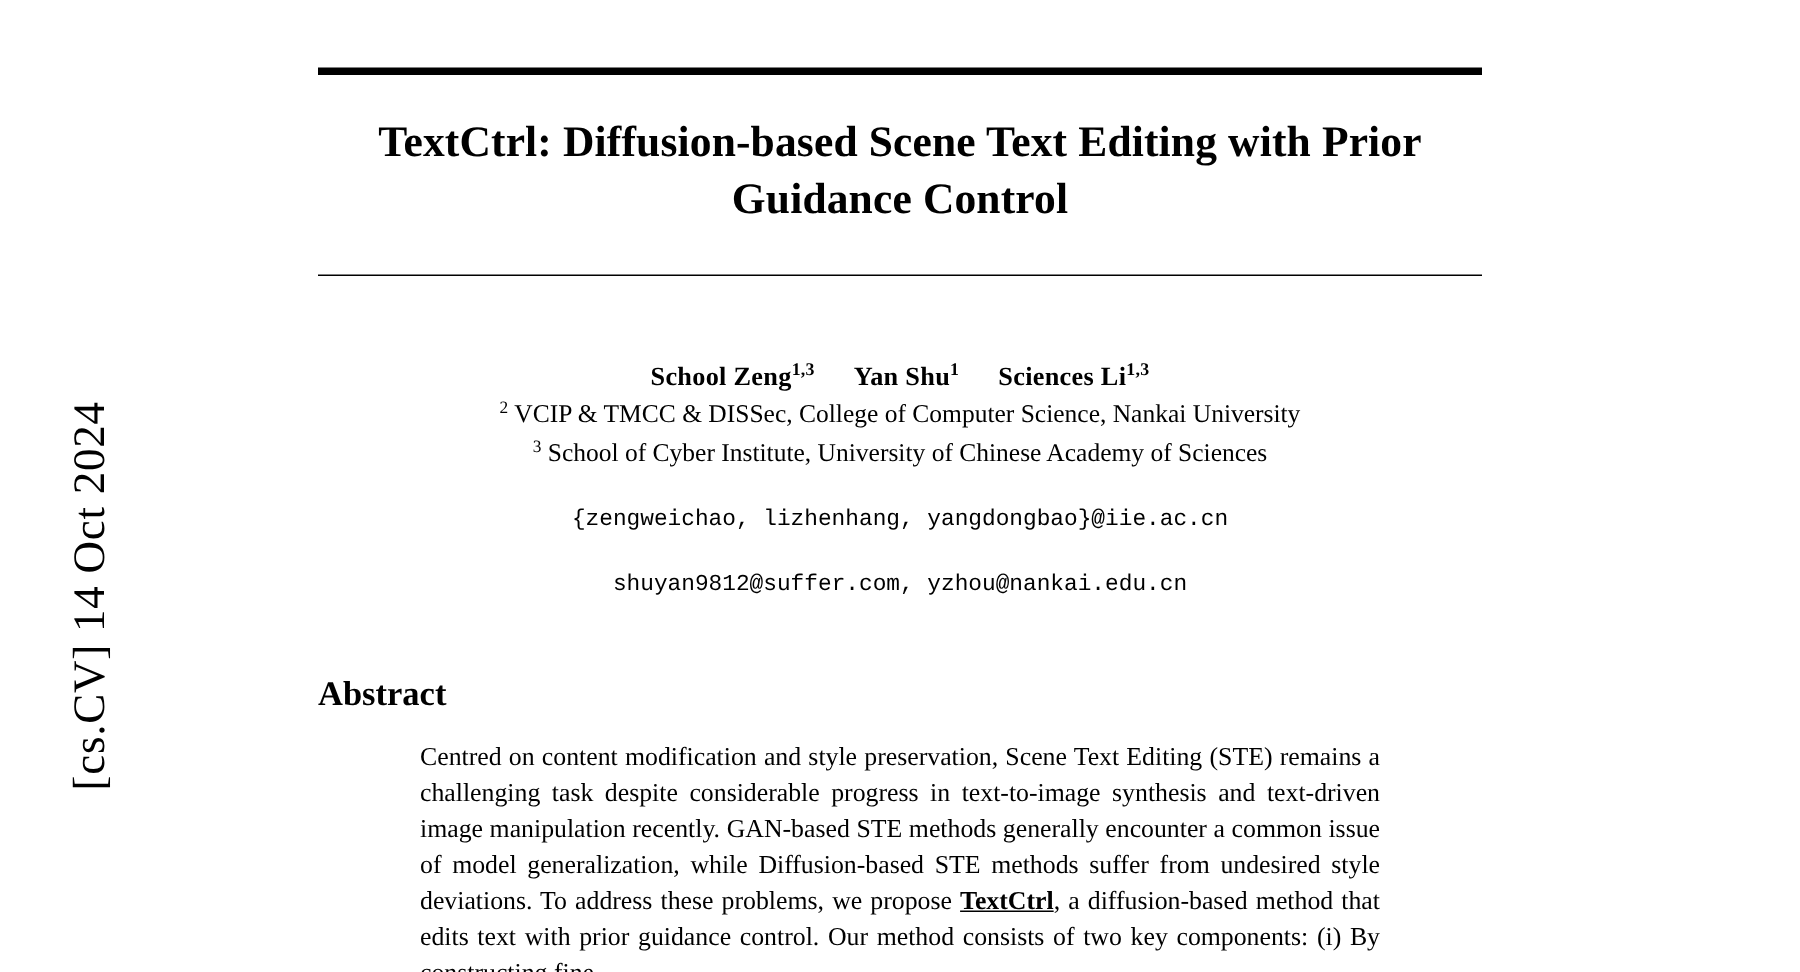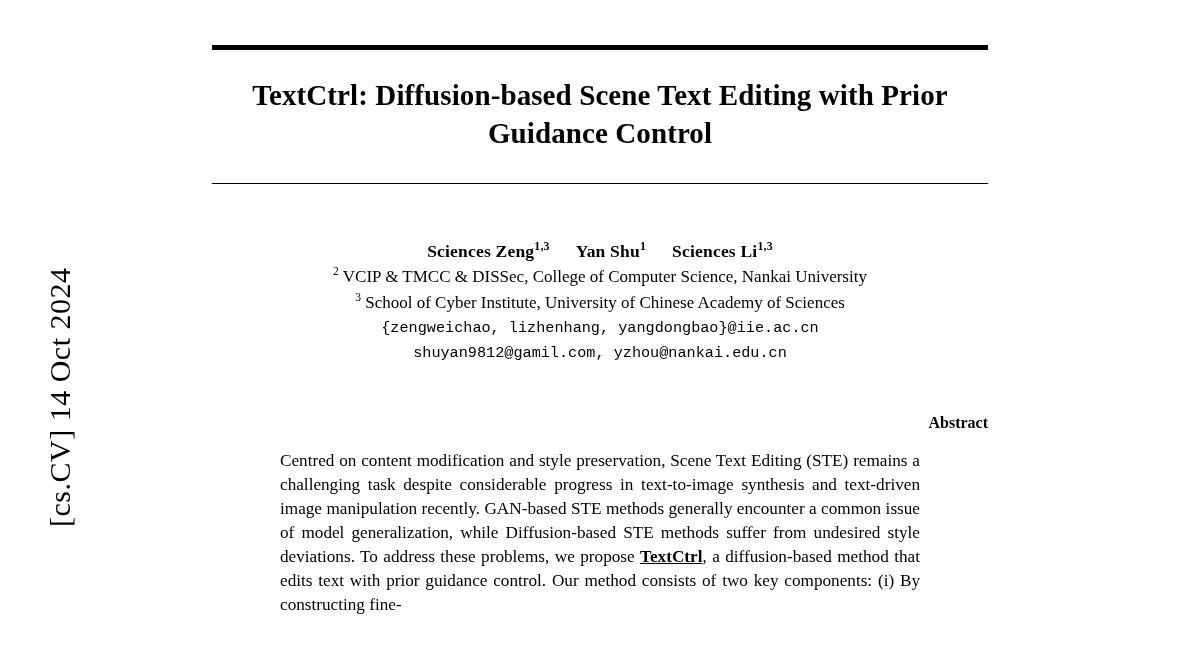--- a/index.html
+++ b/index.html
@@ -92,27 +92,27 @@
     font-size: 17px;
     line-height: 1.46;
   }
   .affil sup { font-weight: normal; }
 
   .emails {
     font-family: "Liberation Mono", monospace;
     font-size: 15.2px;
     line-height: 1.48;
     text-align: center;
-    margin-top: 2px;
+    margin-top: 20px;
   }
 
   #abstract-head {
     margin-top: 50px;
-    text-align: right;
-    font-size: 16px;
+    text-align: left;
+    font-size: 23px;
     font-weight: bold;
   }
 
   #abstract-body {
     margin: 17px 68px 0 68px;
     font-size: 17.2px;
     line-height: 1.39;
     text-align: justify;
     text-justify: inter-word;
     hyphens: manual;
@@ -129,34 +129,34 @@
 <div id="paper">
 
   <div class="rule-thick"></div>
 
   <h1 id="title">TextCtrl: Diffusion-based Scene Text Editing with Prior Guidance Control</h1>
 
   <div class="rule-thin"></div>
 
   <div id="authors">
     <div class="author-line">
-      <span>Sciences Zeng</span><sup>1,3</sup><span class="gap"></span><span>Yan Shu</span><sup>1</sup><span class="gap"></span><span>Sciences Li</span><sup>1,3</sup>
+      <span>School Zeng</span><sup>1,3</sup><span class="gap"></span><span>Yan Shu</span><sup>1</sup><span class="gap"></span><span>Sciences Li</span><sup>1,3</sup>
     </div>
 
     <div class="affil">
       <sup>2</sup>
       <span>VCIP &amp; TMCC &amp; DISSec, College of Computer Science, Nankai University</span>
     </div>
     <div class="affil">
       <sup>3</sup>
       <span>School of Cyber Institute, University of Chinese Academy of Sciences</span>
     </div>
 
     <div class="emails">{zengweichao, lizhenhang, yangdongbao}@iie.ac.cn</div>
-    <div class="emails">shuyan9812@gamil.com, yzhou@nankai.edu.cn</div>
+    <div class="emails">shuyan9812@suffer.com, yzhou@nankai.edu.cn</div>
   </div>
 
   <div id="abstract-head">Abstract</div>
 
   <div id="abstract-body">
     <span>Centred on content modification and style preservation, Scene Text Editing (STE) remains a challenging task despite considerable progress in text-to-image synthesis and text-driven image manipulation recently. GAN-based STE methods generally encounter a common issue of model generalization, while Diffusion-based STE methods suffer from undesired style deviations. To address these problems, we propose </span><b>TextCtrl</b><span>, a diffusion-based method that edits text with prior guidance control. Our method consists of two key components: (i) By constructing fine-</span>
   </div>
 
 </div>
 

